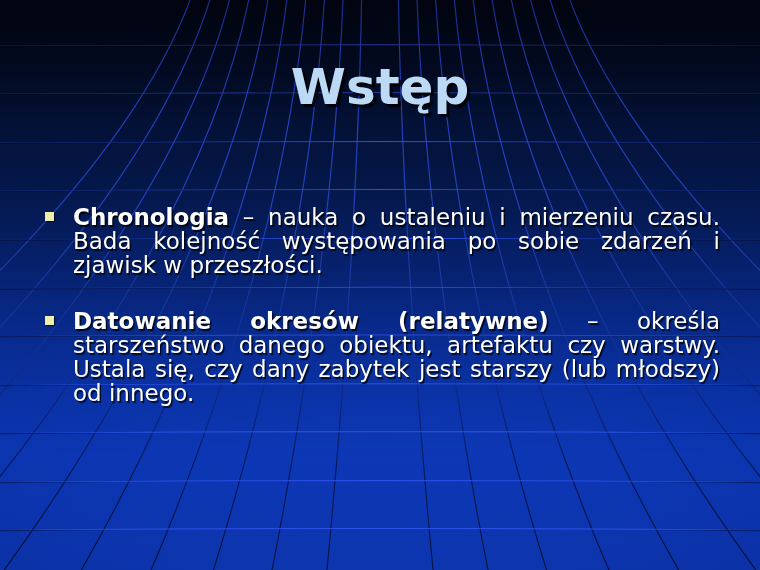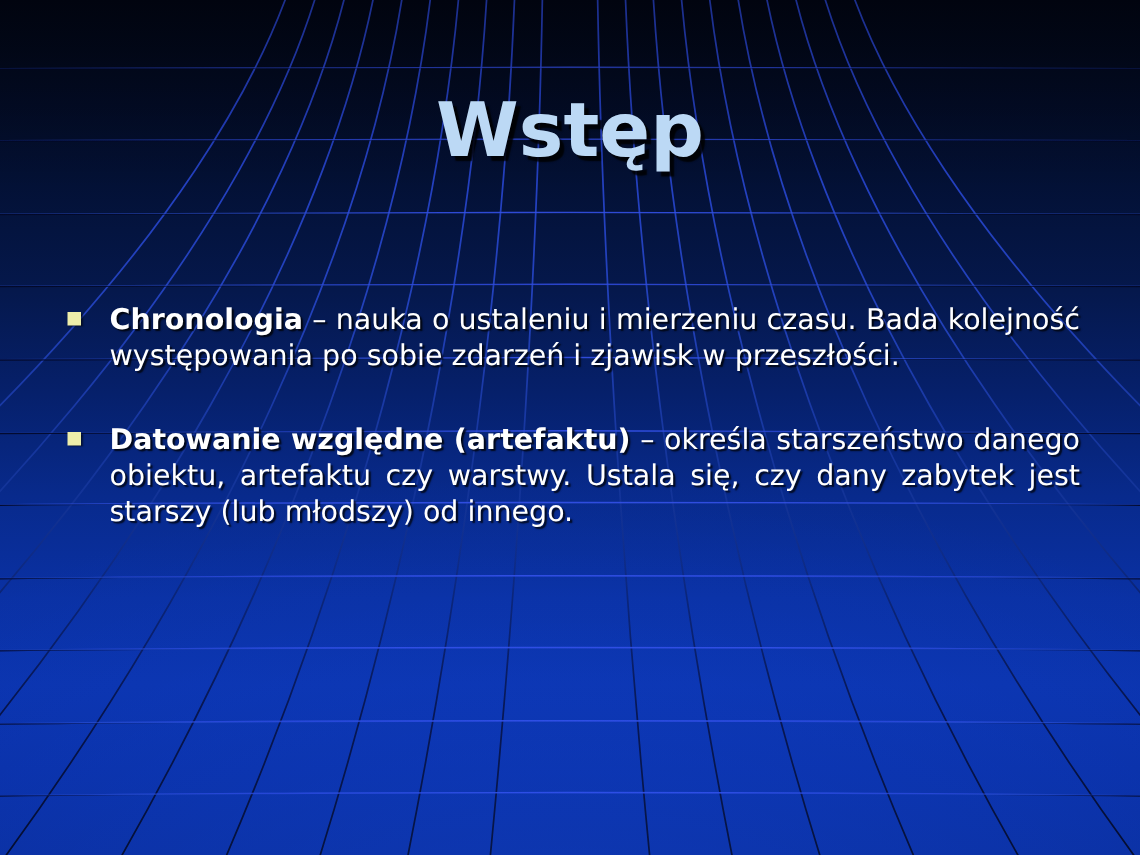--- a/index.html
+++ b/index.html
@@ -82,21 +82,21 @@
     left: 40px;
     width: 680px;
   }
 
   .bullet-item {
     position: relative;
     padding-left: 33px;
     margin-bottom: 32px;
     color: #ffffff;
     font-family: "DejaVu Sans", sans-serif;
-    font-size: 19px;
+    font-size: 23px;
     line-height: 24px;
     text-align: justify;
     text-justify: inter-word;
     text-shadow: 1.5px 1.5px 1px rgba(0,0,0,0.8);
   }
   .bullet-item:last-child {
     margin-bottom: 0;
   }
 
   .bullet-marker {
@@ -189,18 +189,18 @@
     <div class="slide-title">Wstęp</div>
 
     <div class="body-block">
 
       <p class="bullet-item">
         <span class="bullet-marker"></span><span class="bullet-term">Chronologia</span><span class="bullet-text"> – nauka o ustaleniu i mierzeniu czasu. Bada kolejność występowania po sobie zdarzeń i zjawisk w przeszłości.</span>
       </p>
 
 
       <p class="bullet-item">
-        <span class="bullet-marker"></span><span class="bullet-term">Datowanie względne (artefaktu)</span><span class="bullet-text"> – określa starszeństwo danego obiektu, artefaktu czy warstwy. Ustala się, czy dany zabytek jest starszy (lub młodszy) od innego.</span>
+        <span class="bullet-marker"></span><span class="bullet-term">Datowanie okresów (relatywne)</span><span class="bullet-text"> – określa starszeństwo danego obiektu, artefaktu czy warstwy. Ustala się, czy dany zabytek jest starszy (lub młodszy) od innego.</span>
       </p>
 
     </div>
   </div>
 </div>
 
 </body></html>

